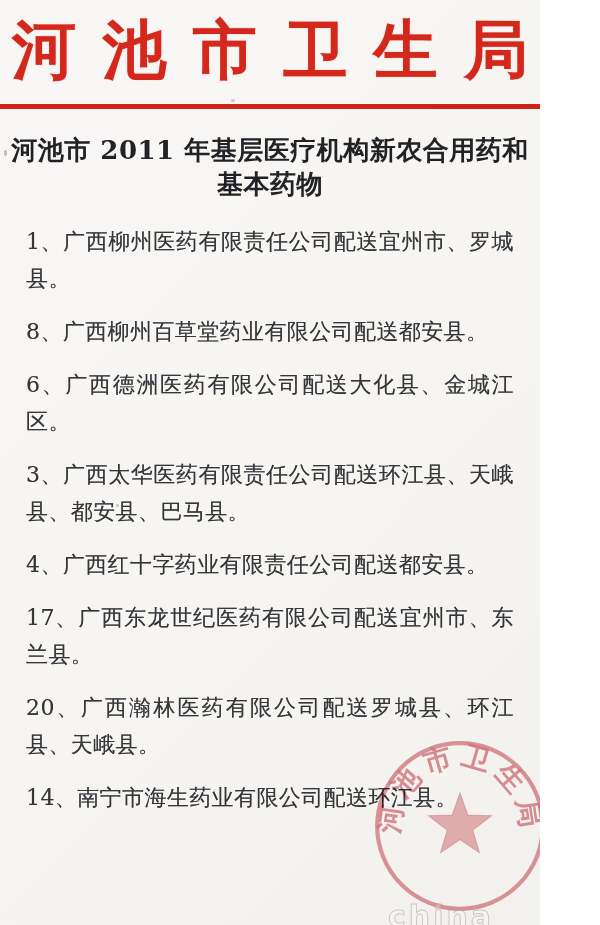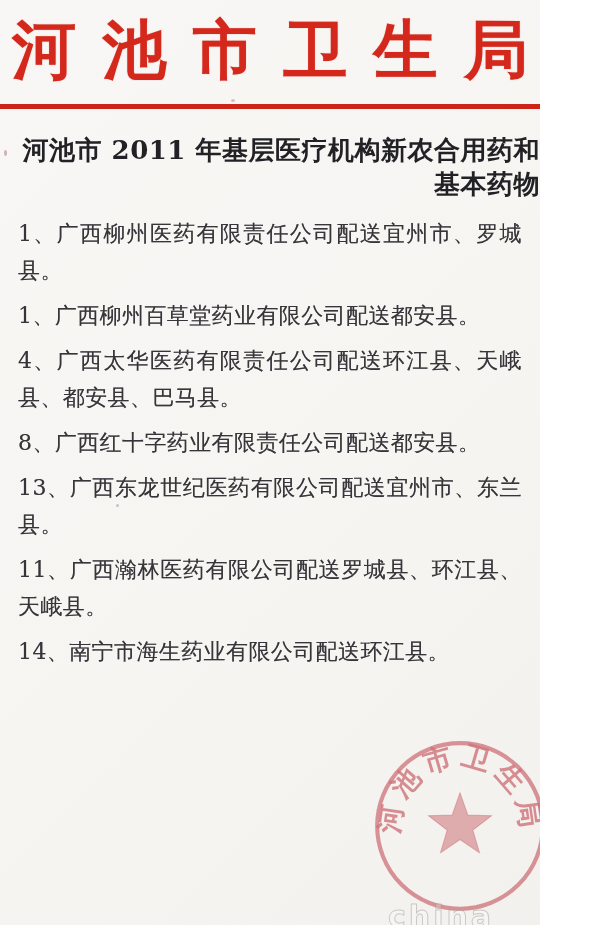--- a/index.html
+++ b/index.html
@@ -21,27 +21,27 @@
     color:var(--header_red);
     font-size:64px;line-height:1.18;font-weight:700;
     text-align:justify;text-align-last:justify;
     white-space:nowrap;
     text-shadow:0 0 1px rgba(213,40,28,.55);
   }
   .red-rule{height:5px;background:var(--rule_red);margin-top:6px;}
   
   .doc-title{margin-top:24px;color:#222226;}
   .doc-title-line{
-    text-align:right;font-size:26px;font-weight:700;
+    text-align:center;font-size:26px;font-weight:700;
     line-height:34px;letter-spacing:.5px;
   }
   
   .list{padding:6px 10px 0 10px;color:var(--body_text);}
   .list-item{
-    margin:8px;font-size:22px;line-height:37px;
+    margin:16px;font-size:22px;line-height:37px;
     text-align:justify;letter-spacing:.4px;
     text-shadow:0 0 .6px rgba(53,53,58,.5);
   }
   
   .seal{
     position:absolute;left:372px;top:738px;width:176px;height:176px;
     mix-blend-mode:multiply;opacity:.8;pointer-events:none;
     filter:blur(.4px);
   }
   .seal circle{fill:none;stroke:var(--seal);stroke-width:4;stroke-opacity:.75;}
@@ -75,25 +75,26 @@
     <div class="letterhead-title">河池市卫生局</div>
   </div>
   <div class="red-rule"></div>
 
   <div class="doc-title">
     <div class="doc-title-line">河池市 2011 年基层医疗机构新农合用药和基本药物</div>
   </div>
 
   <div class="list">
     <p class="list-item">1、广西柳州医药有限责任公司配送宜州市、罗城县。</p>
-    <p class="list-item">1、广西柳州百草堂药业有限公司配送都安县。</p>
-    <p class="list-item">4、广西太华医药有限责任公司配送环江县、天峨县、都安县、巴马县。</p>
-    <p class="list-item">8、广西红十字药业有限责任公司配送都安县。</p>
-    <p class="list-item">13、广西东龙世纪医药有限公司配送宜州市、东兰县。</p>
-    <p class="list-item">11、广西瀚林医药有限公司配送罗城县、环江县、天峨县。</p>
+    <p class="list-item">8、广西柳州百草堂药业有限公司配送都安县。</p>
+    <p class="list-item">6、广西德洲医药有限公司配送大化县、金城江区。</p>
+    <p class="list-item">3、广西太华医药有限责任公司配送环江县、天峨县、都安县、巴马县。</p>
+    <p class="list-item">4、广西红十字药业有限责任公司配送都安县。</p>
+    <p class="list-item">17、广西东龙世纪医药有限公司配送宜州市、东兰县。</p>
+    <p class="list-item">20、广西瀚林医药有限公司配送罗城县、环江县、天峨县。</p>
     <p class="list-item">14、南宁市海生药业有限公司配送环江县。</p>
 
   </div>
 
   <svg class="seal" viewBox="0 0 170 170">
     <defs>
       <path id="sealArc" d="M 30.5,104.8 A 58,58 0 1 1 139.5,104.8" fill="none"></path>
     </defs>
     <circle cx="85" cy="85" r="80"></circle>
     <polygon points="85,53 92.6,74.5 115.4,75.1 97.4,89 103.8,110.9 85,98 66.2,110.9 72.6,89 54.6,75.1 77.4,74.5"></polygon>

